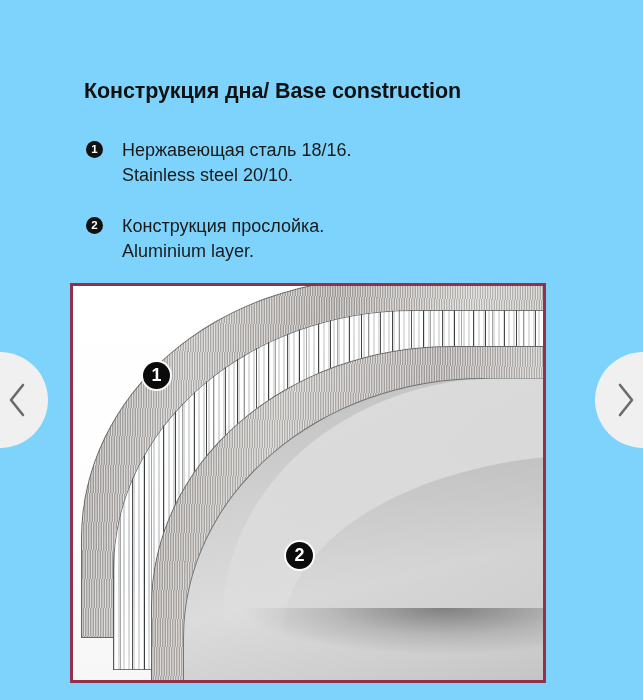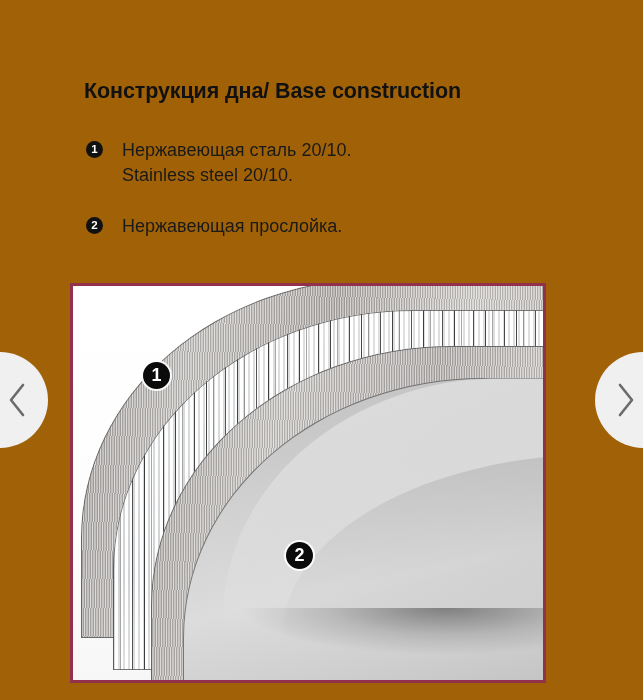--- a/index.html
+++ b/index.html
@@ -9,21 +9,21 @@
     width: 643px; height: 700px;
     background: #ffffff;
     font-family: "Liberation Sans", sans-serif;
     overflow: hidden;
   }
 
   #page {
     position: relative;
     width: 643px;
     height: 700px;
-    background: #a16207;
+    background: #7dd3fc;
   }
 
   
   .heading {
     position: absolute;
     left: 84px;
     top: 79px;
     font-size: 21.5px;
     font-weight: bold;
     color: #111111;
@@ -242,27 +242,28 @@
 <body>
 
 <div id="page">
 
   <div class="heading">Конструкция дна/ Base construction</div>
 
   <div class="bullets">
 
     <div class="bullet-row">
       <span class="bullet-badge">1</span>
-      <div class="bullet-line">Нержавеющая сталь 20/10.</div>
+      <div class="bullet-line">Нержавеющая сталь 18/16.</div>
       <div class="bullet-line">Stainless steel 20/10.</div>
     </div>
 
     <div class="bullet-row">
       <span class="bullet-badge">2</span>
-      <div class="bullet-line">Нержавеющая прослойка.</div>
+      <div class="bullet-line">Конструкция прослойка.</div>
+      <div class="bullet-line">Aluminium layer.</div>
     </div>
 
   </div>
 
   <div class="frame">
     <div class="frame-inner">
 
       <div class="bg-glow"></div>
 
       <div class="shell shell-outer"></div>

